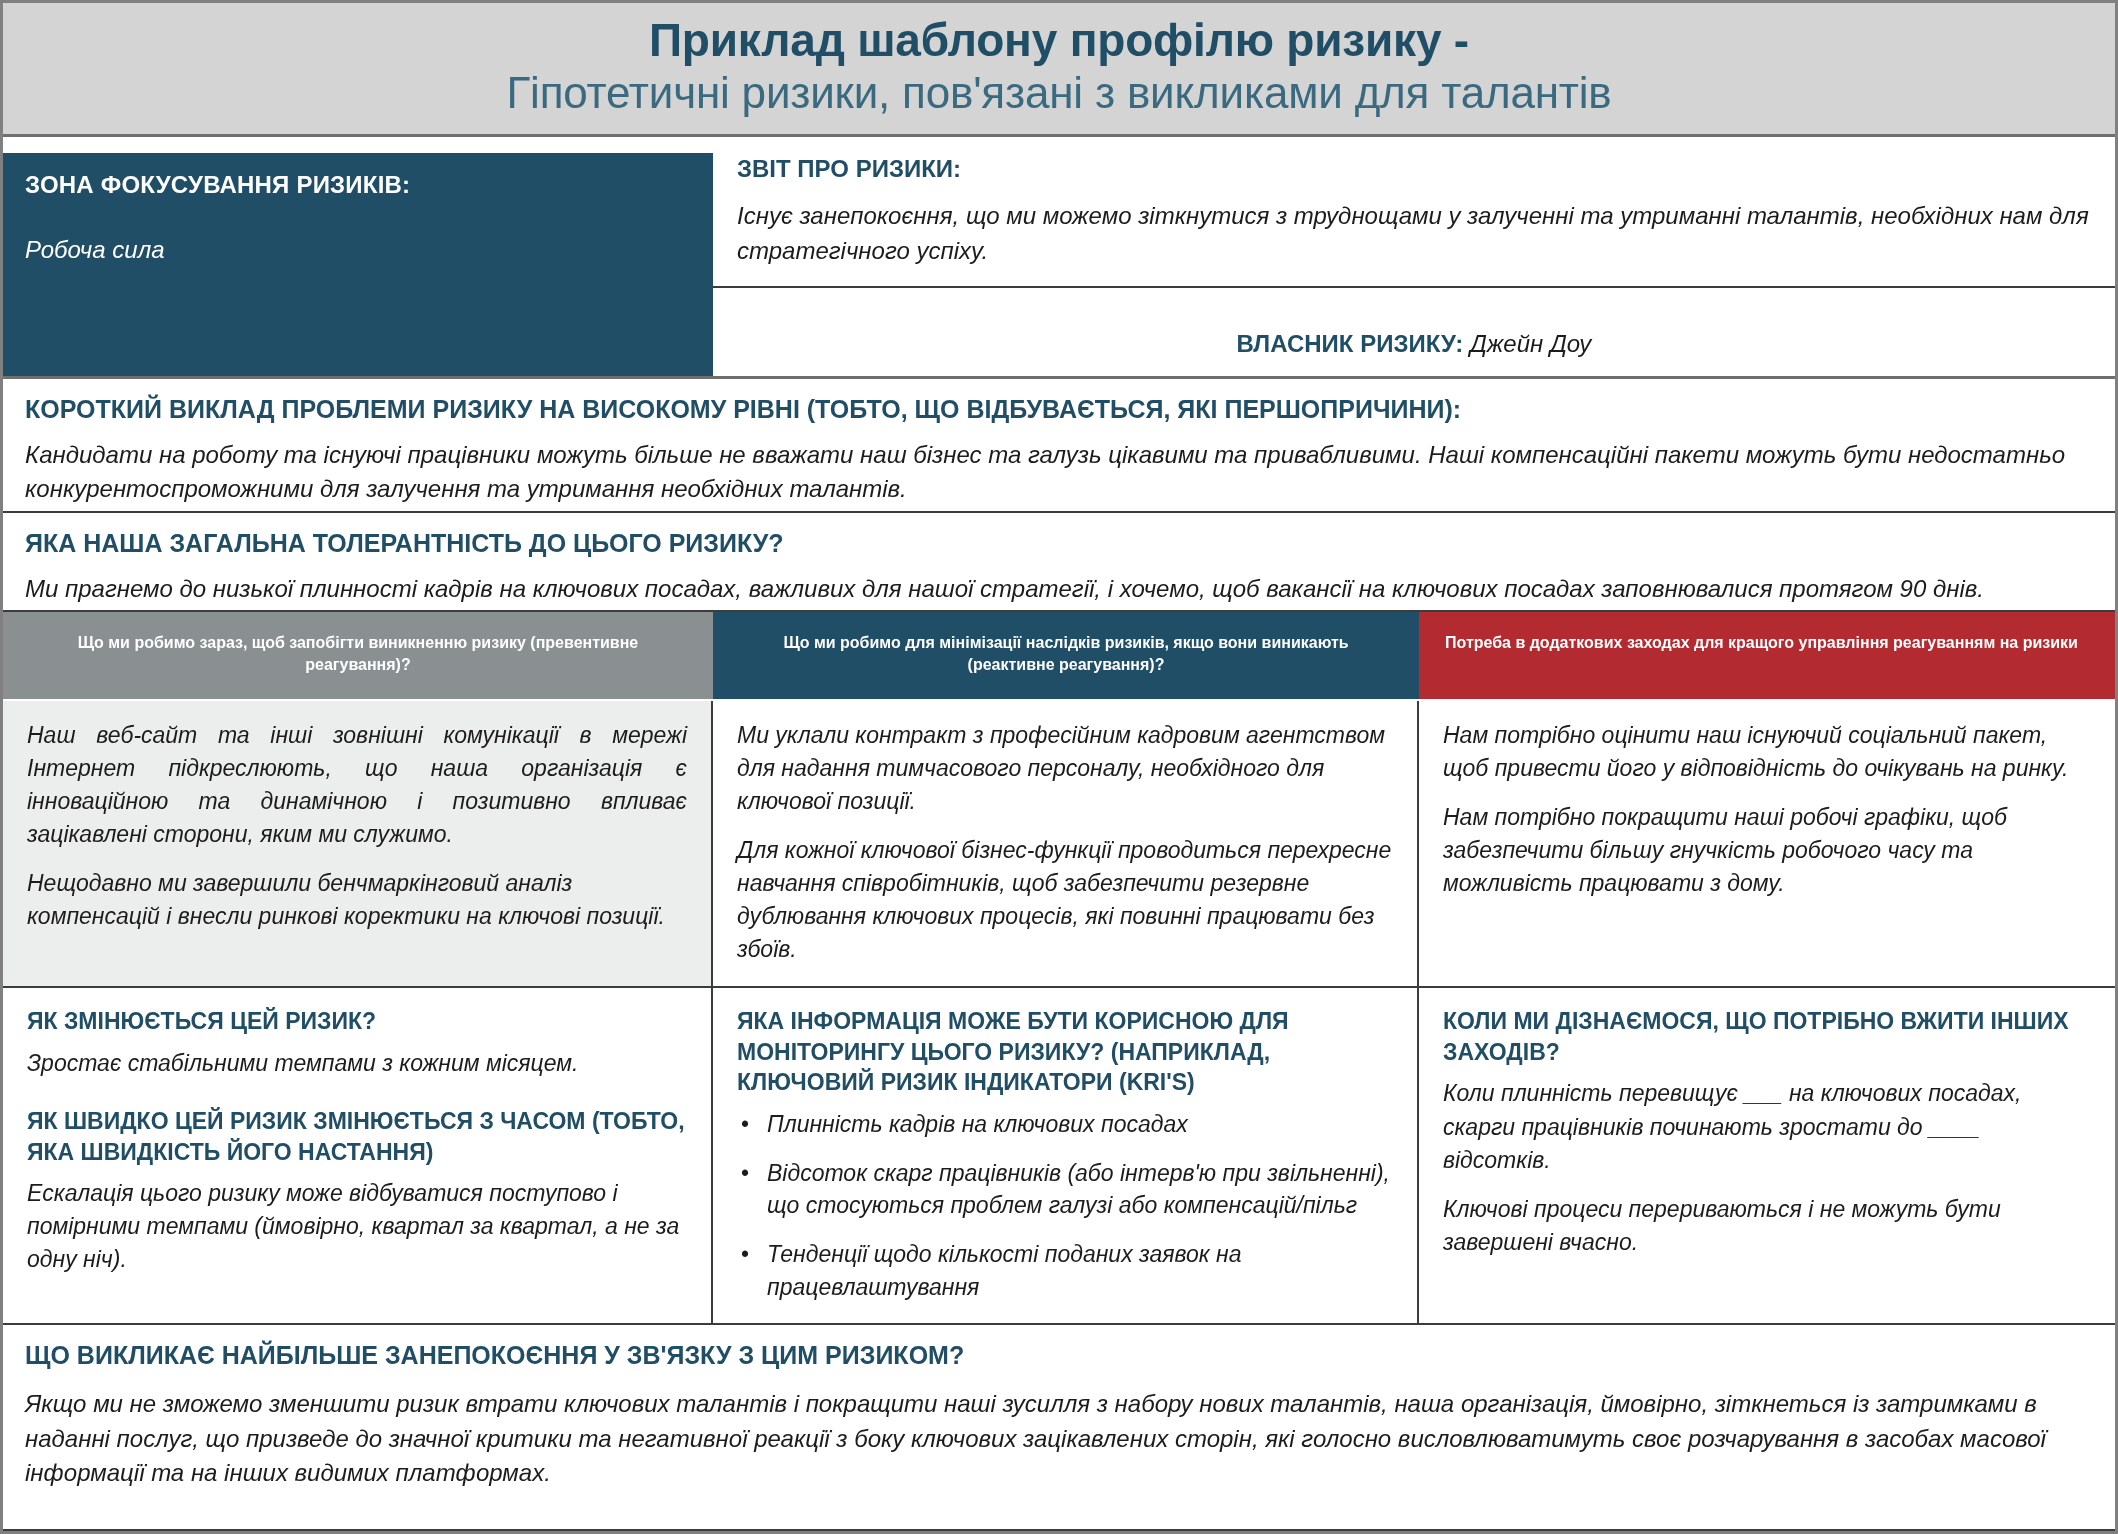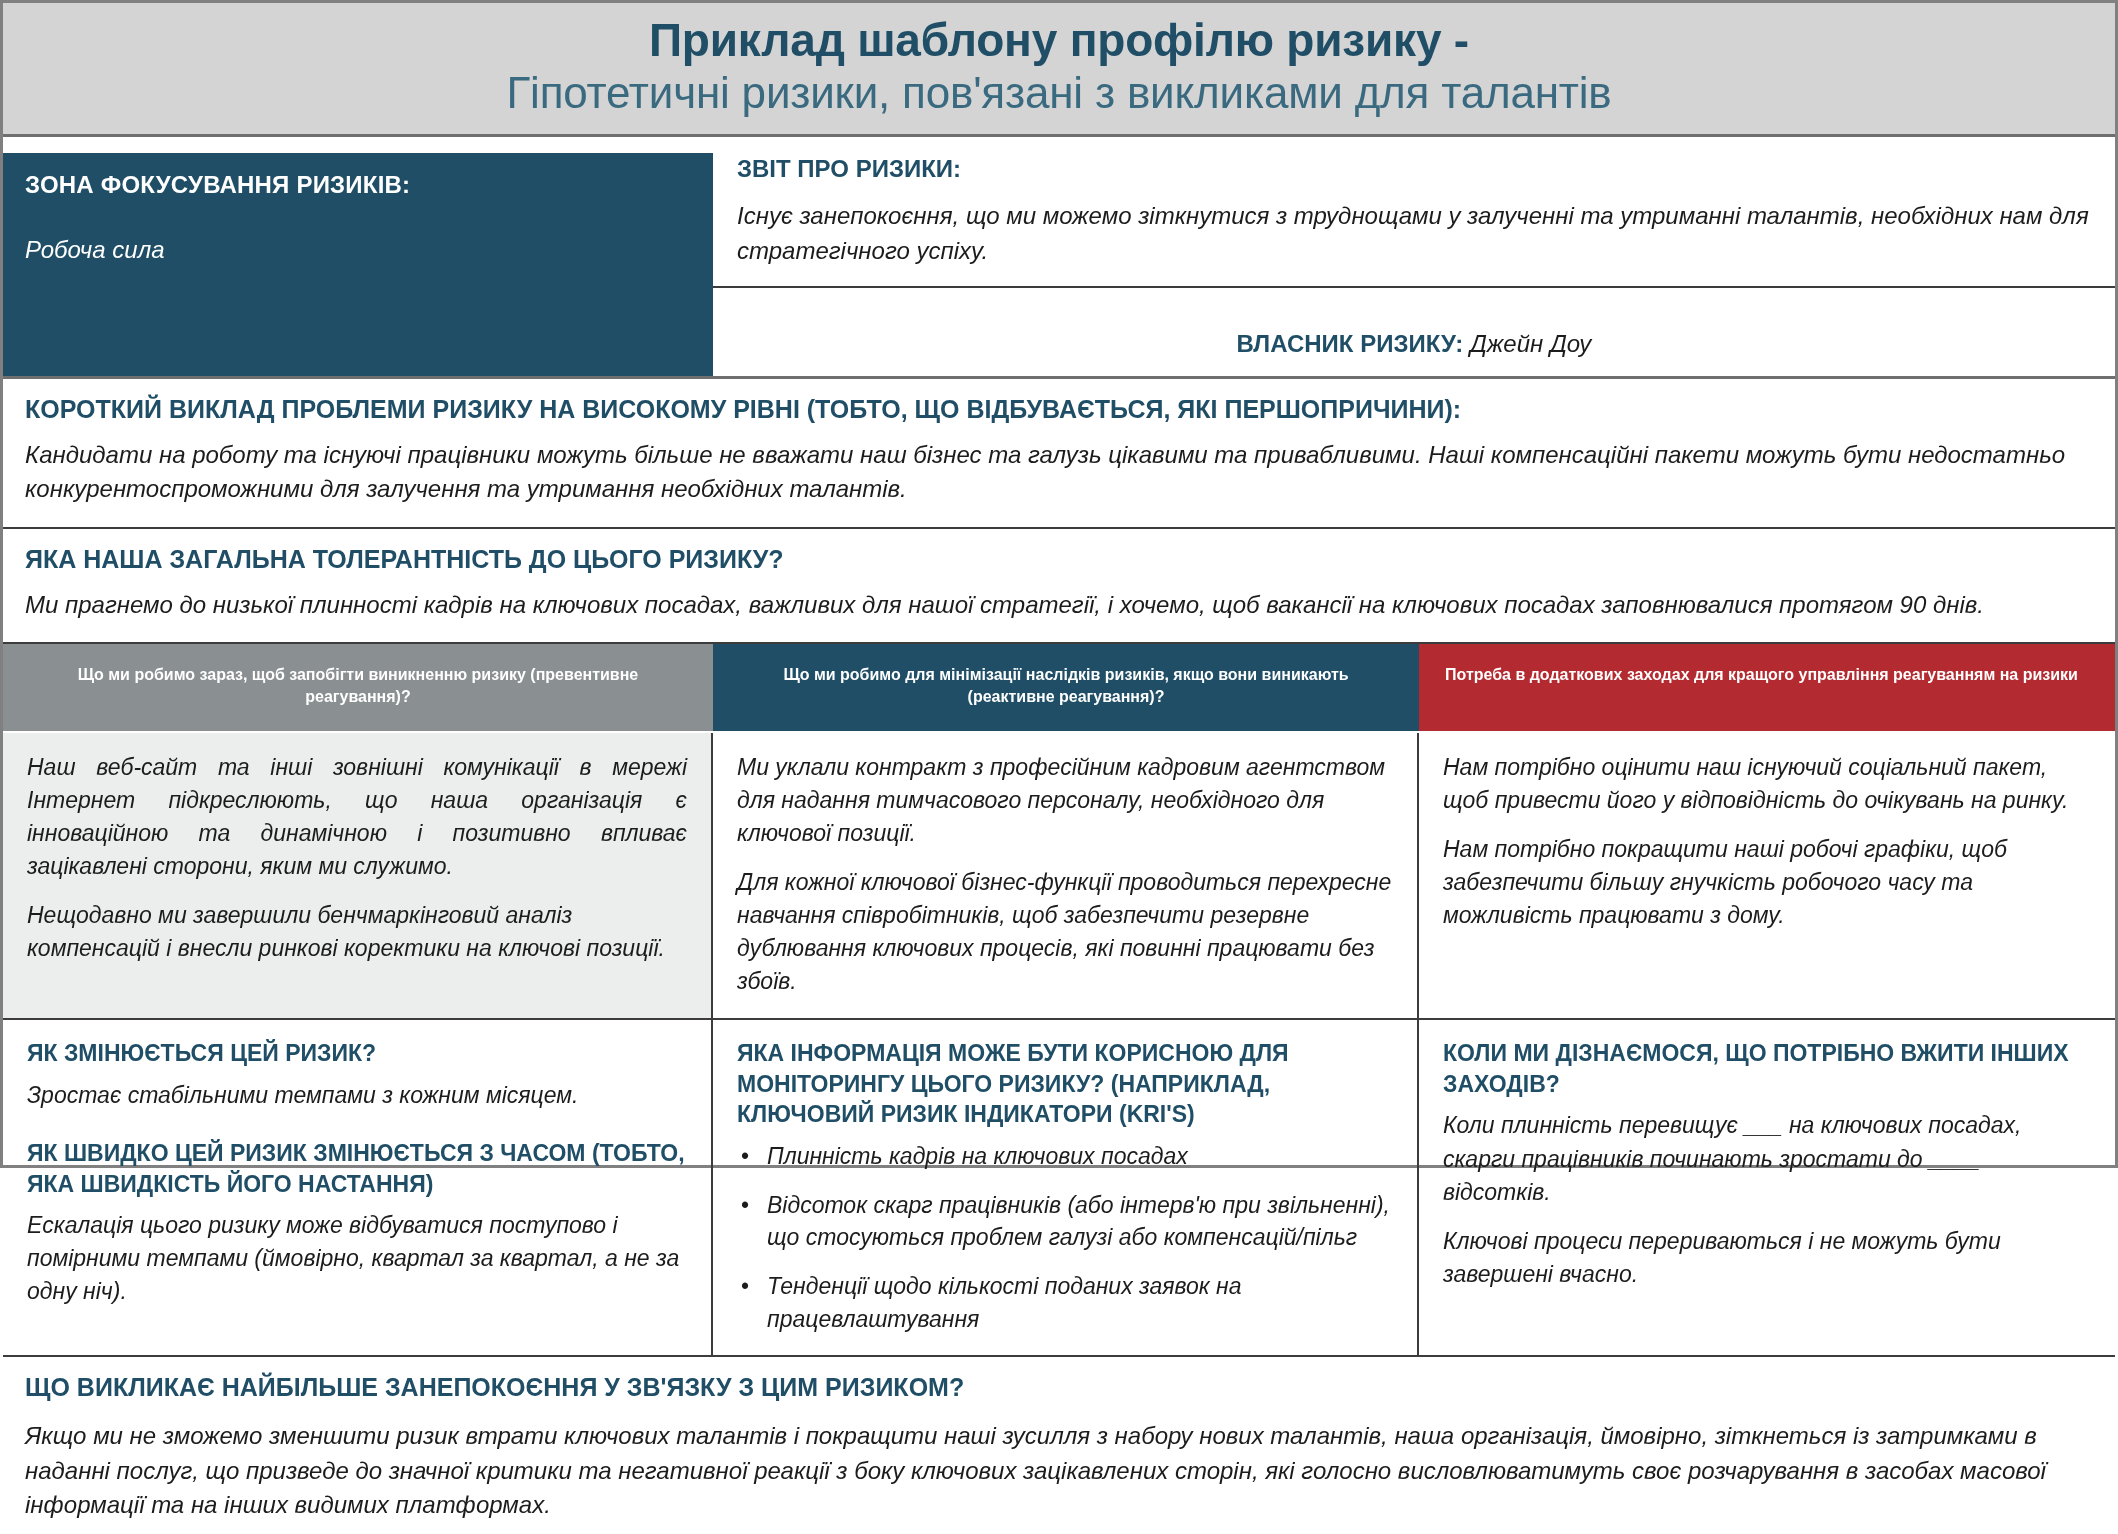--- a/index.html
+++ b/index.html
@@ -10,21 +10,21 @@
   body {
     width: 2118px;
     height: 1534px;
     font-family: "Liberation Sans", sans-serif;
     color: #1c1c1c;
     overflow: hidden;
   }
 
   .page {
     width: 2118px;
-    height: 1168px;
+    height: 1534px;
     box-sizing: border-box;
     border: 3px solid #808080;
     background: #ffffff;
     display: flex;
     flex-direction: column;
   }
 
   
   .title-banner {
     background: #d4d4d4;
@@ -108,21 +108,21 @@
     text-align: center;
   }
   .owner-line .owner-name {
     font-weight: normal;
     font-style: italic;
     color: #1c1c1c;
   }
 
   
   .fw-section {
-    padding: 14px 22px 20px 22px;
+    padding: 14px 22px 4px 22px;
     border-bottom: 2px solid #3c3c3c;
     box-sizing: border-box;
   }
   .fw-section .blue-heading { font-size: 25px; }
   .fw-section .body-italic { font-size: 24px; margin-top: 12px; }
 
   
   .cols-header {
     display: flex;
     border-bottom: 2px solid #ffffff;

